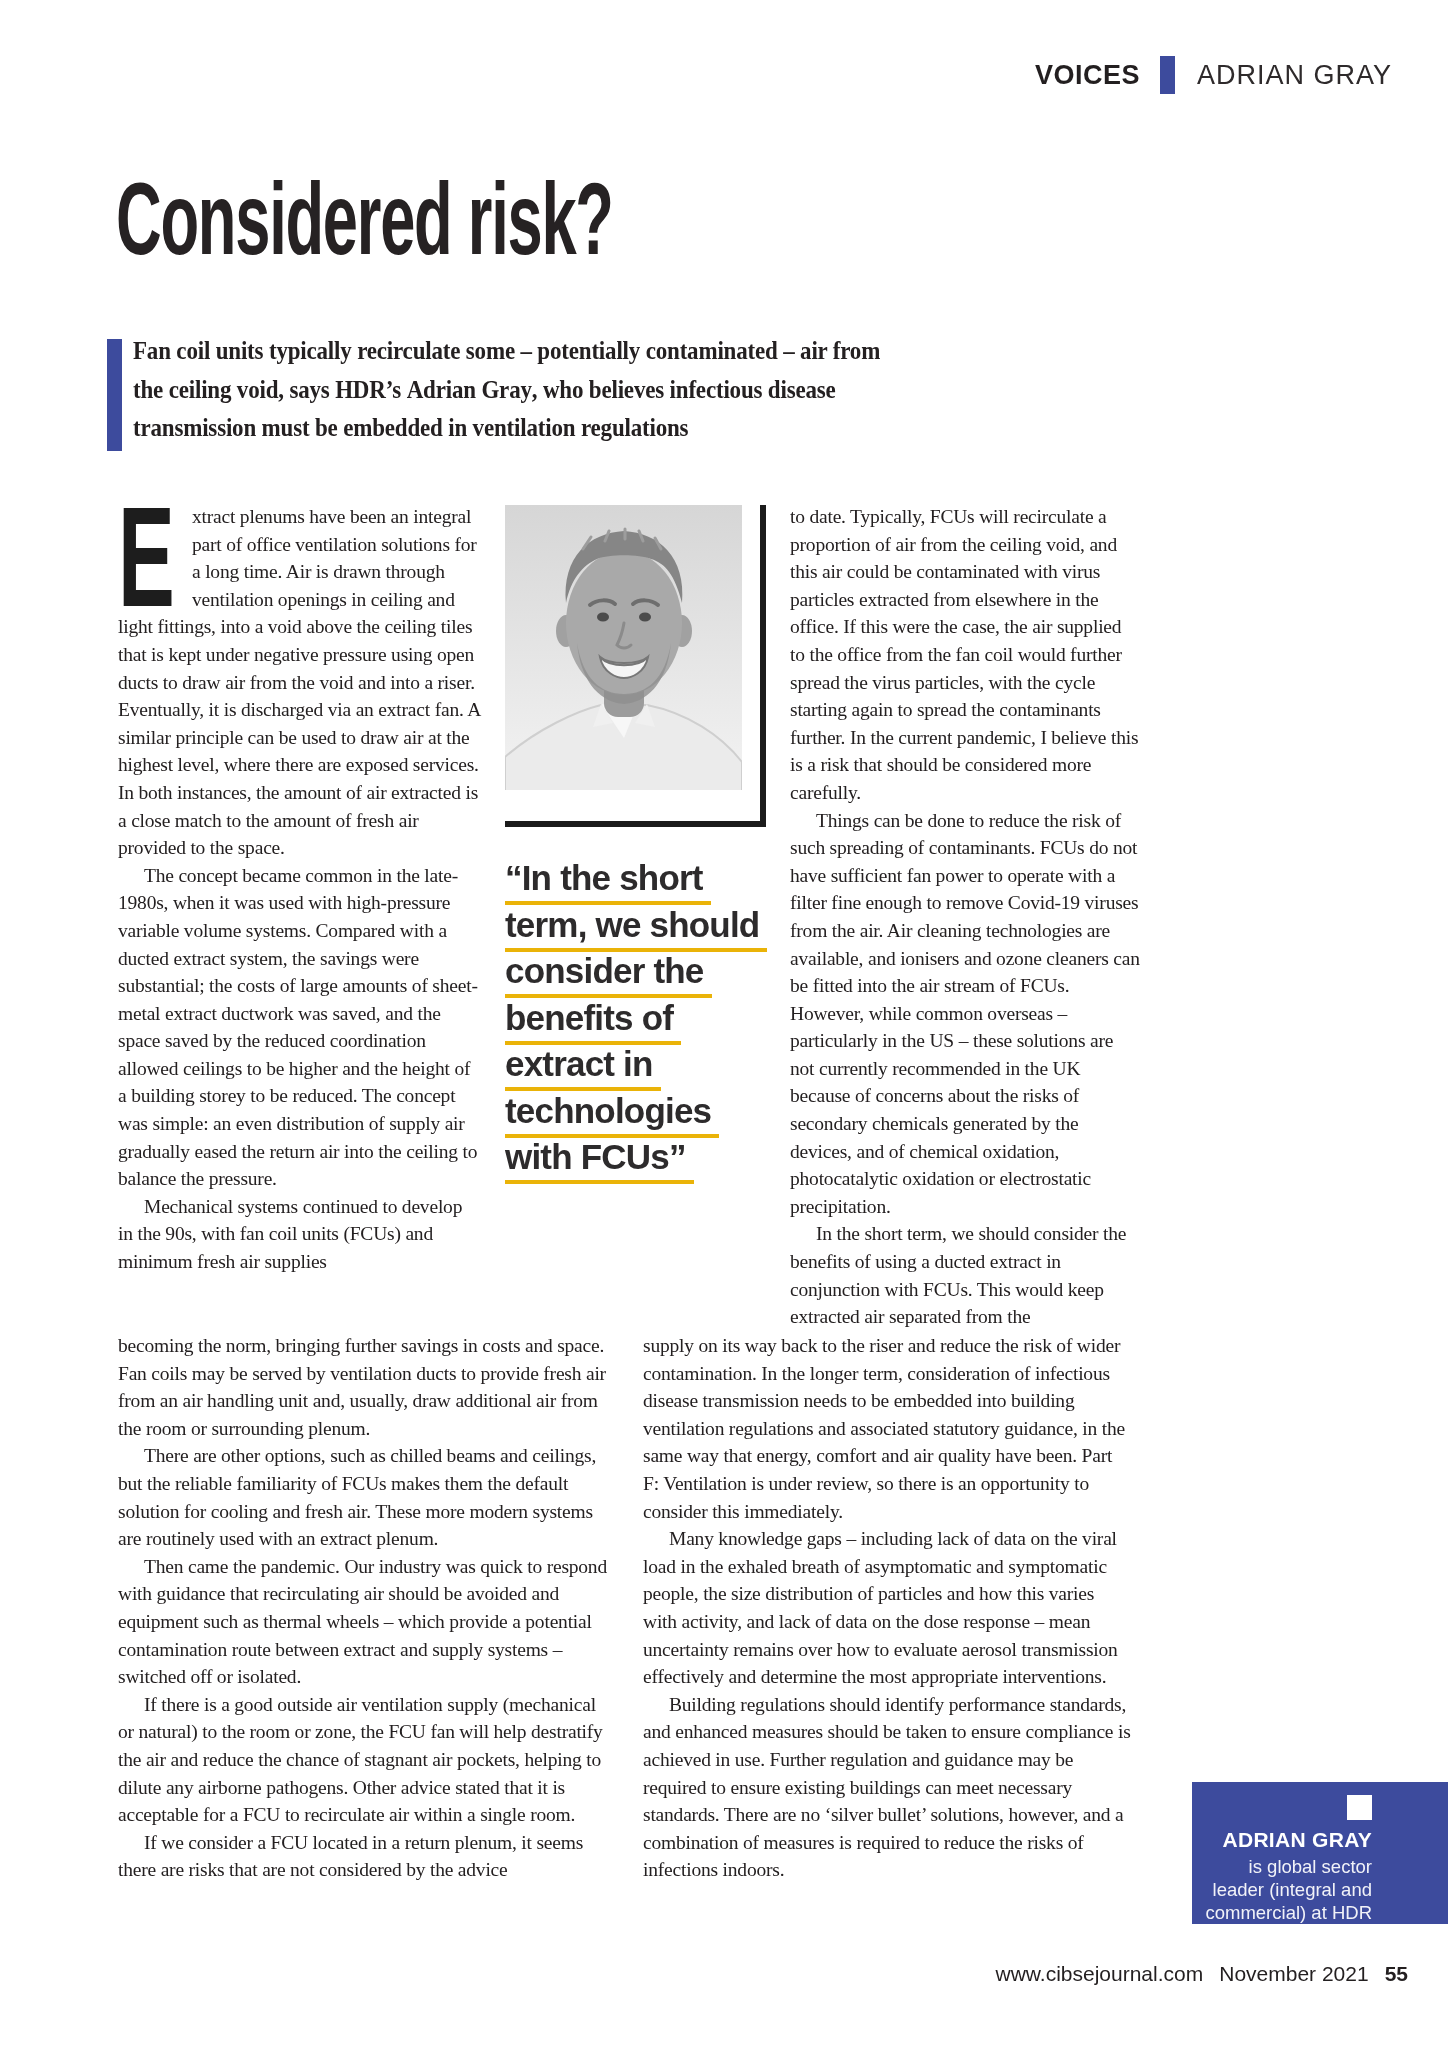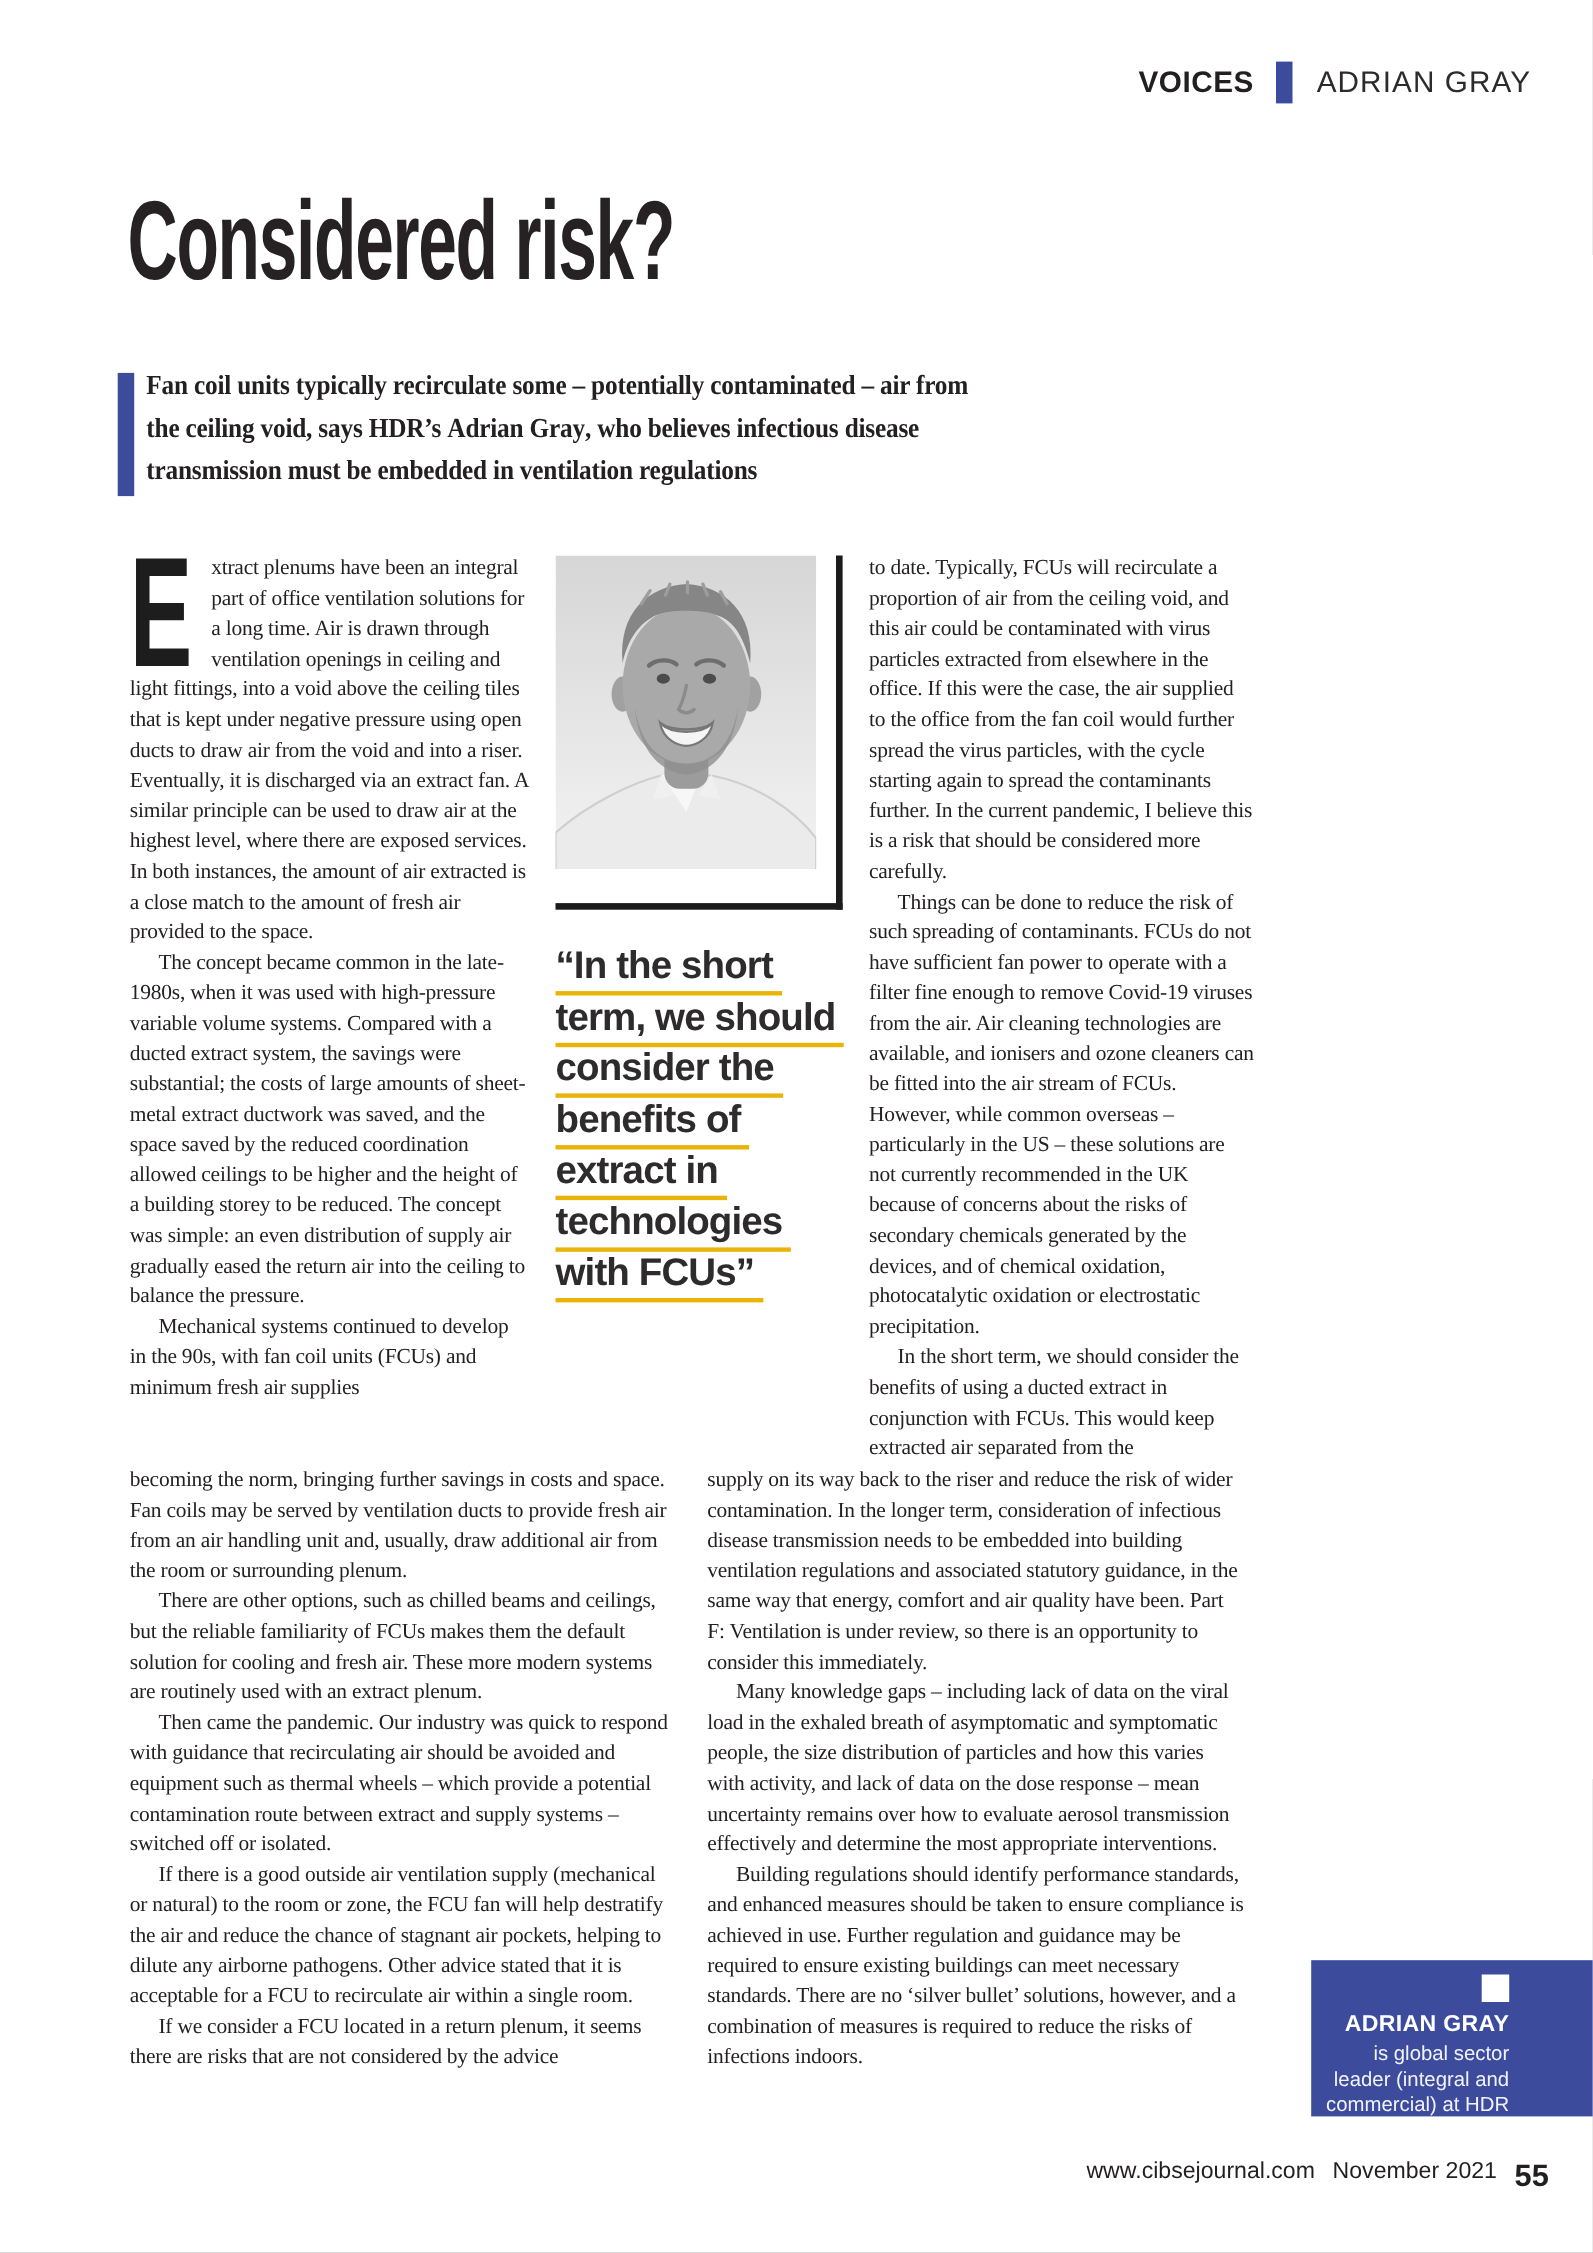--- a/index.html
+++ b/index.html
@@ -80,26 +80,26 @@
     background:var(--accent); font-family:"Liberation Sans", sans-serif;
   }
   .author-inner { position:absolute; top:13px; right:76px; width:186px; text-align:right; }
   .author-square { width:25px; height:25px; background:#ffffff; margin:0 0 8px auto; }
   .author-name { color:#ffffff; font-weight:700; font-size:21px; letter-spacing:.3px; margin-bottom:3px; }
   .author-bio  { color:rgba(255,255,255,.93); font-size:18.5px; line-height:23px; }
 
   
   .pagefoot {
     position:absolute; top:1962px; right:76px;
-    display:flex; align-items:flex-start; gap:16px;
+    display:flex; align-items:flex-end; gap:16px;
     font-family:"Liberation Sans", sans-serif; color:#231f20;
   }
   .foot-site  { font-size:21px; }
   .foot-issue { font-size:21px; }
-  .foot-pageno{ font-size:28px; font-weight:700; }
+  .foot-pageno{ font-size:21px; font-weight:700; }
 </style>
 </head>
 <body>
 
 <div class="page">
 
   <header class="kicker">
     <span class="kicker-section">VOICES</span>
     <span class="kicker-bar"></span>
     <span class="kicker-author">ADRIAN GRAY</span>

